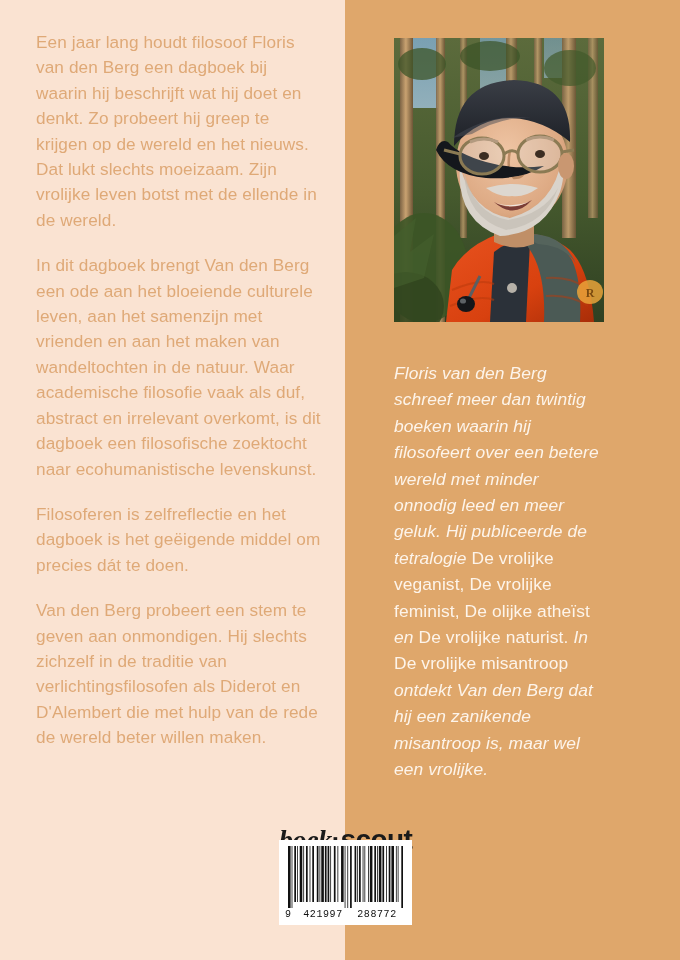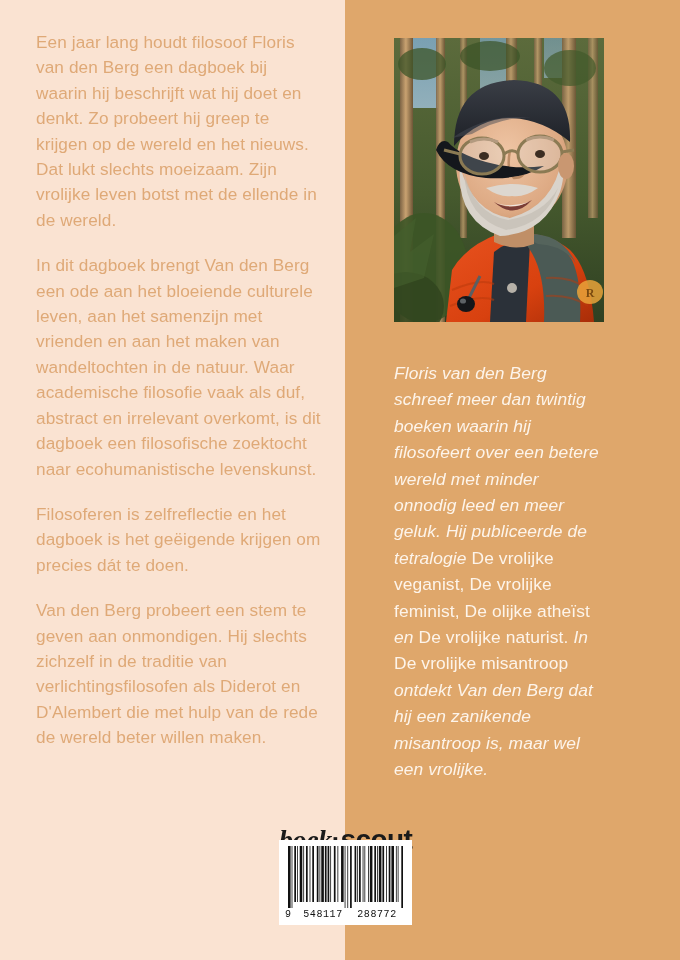--- a/index.html
+++ b/index.html
@@ -152,21 +152,21 @@
 <body>
 
 <div id="cover">
 
   <div class="panel-left"></div>
   <div class="panel-right"></div>
 
   <div class="blurb">
     <p>Een jaar lang houdt filosoof Floris van den Berg een dagboek bij waarin hij beschrijft wat hij doet en denkt. Zo probeert hij greep te krijgen op de wereld en het nieuws. Dat lukt slechts moeizaam. Zijn vrolijke leven botst met de ellende in de wereld.</p>
     <p>In dit dagboek brengt Van den Berg een ode aan het bloeiende culturele leven, aan het samenzijn met vrienden en aan het maken van wandeltochten in de natuur. Waar academische filosofie vaak als duf, abstract en irrelevant overkomt, is dit dagboek een filosofische zoektocht naar ecohumanistische levenskunst.</p>
-    <p>Filosoferen is zelfreflectie en het dagboek is het geëigende krijgen om precies dát te doen.</p>
+    <p>Filosoferen is zelfreflectie en het dagboek is het geëigende middel om precies dát te doen.</p>
     <p>Van den Berg probeert een stem te geven aan onmondigen. Hij slechts zichzelf in de traditie van verlichtingsfilosofen als Diderot en D'Alembert die met hulp van de rede de wereld beter willen maken.</p>
   </div>
 
   <div class="photo-frame">
     <svg width="210" height="284" viewBox="0 0 210 284" xmlns="http://www.w3.org/2000/svg">
       <defs>
         <linearGradient id="skyG" x1="0" y1="0" x2="0" y2="1">
           <stop offset="0%" stop-color="#7fa9c7"></stop>
           <stop offset="100%" stop-color="#9dbdd2"></stop>
         </linearGradient>
@@ -320,18 +320,18 @@
         <rect x="94.419" y="0" width="1.698" height="56" fill="#111111"></rect>
         <rect x="98.016" y="0" width="0.799" height="56" fill="#111111"></rect>
         <rect x="100.713" y="0" width="1.698" height="56" fill="#111111"></rect>
         <rect x="103.411" y="0" width="2.598" height="56" fill="#111111"></rect>
         <rect x="107.907" y="0" width="0.799" height="56" fill="#111111"></rect>
         <rect x="109.705" y="0" width="0.799" height="56" fill="#111111"></rect>
         <rect x="113.302" y="0" width="1.698" height="62" fill="#111111"></rect>
       </svg>
     <div class="barcode-digits">
       <span class="d1">9</span>
-      <span class="d2">548117</span>
+      <span class="d2">421997</span>
       <span class="d3">288772</span>
     </div>
   </div>
 
 </div>
 
 </body></html>

